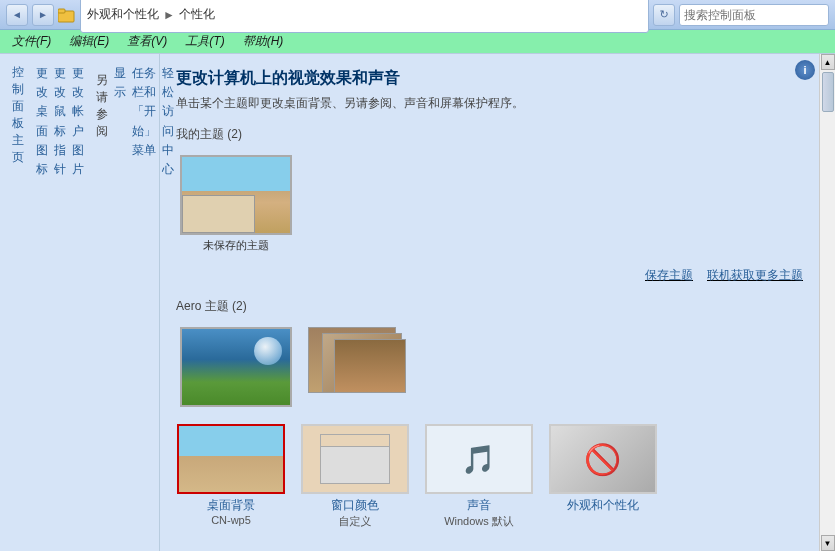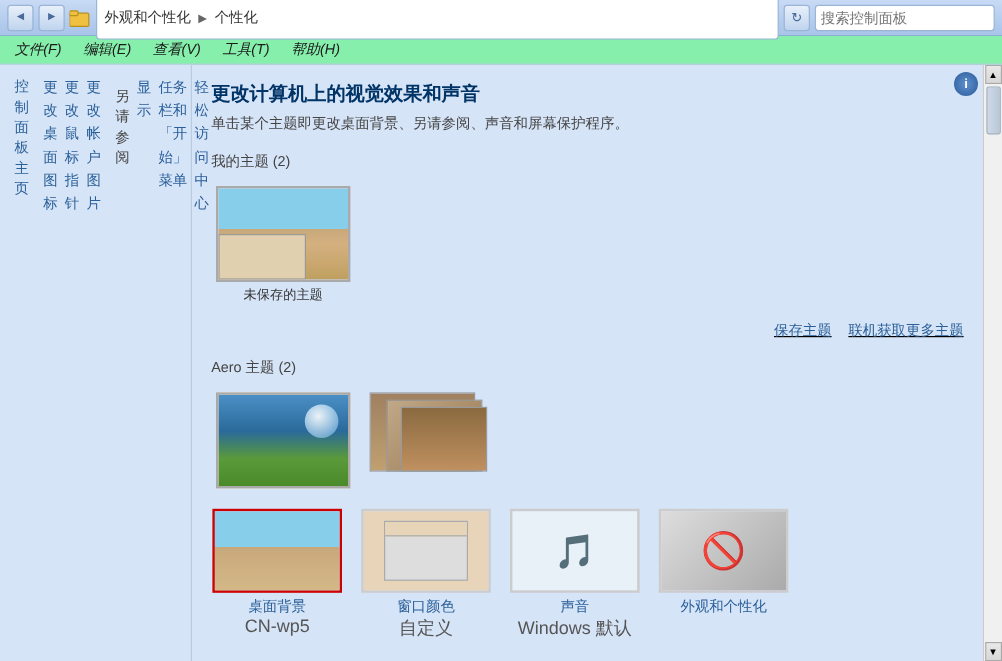--- a/index.html
+++ b/index.html
@@ -231,21 +231,21 @@
     .custom-item-preview.selected-item {
       border: 2px solid #cc0000;
     }
     .custom-item-name {
       font-size: 12px;
       color: #2a6099;
       margin-top: 3px;
       text-align: center;
     }
     .custom-item-value {
-      font-size: 15px;
+      font-size: 11px;
       color: #555;
       text-align: center;
     }
 
     
     .desktop-bg-img {
       background: linear-gradient(to bottom, #87ceeb 45%, #c8a87a 45%, #d4b888 100%);
       width: 100%; height: 100%;
     }
 

